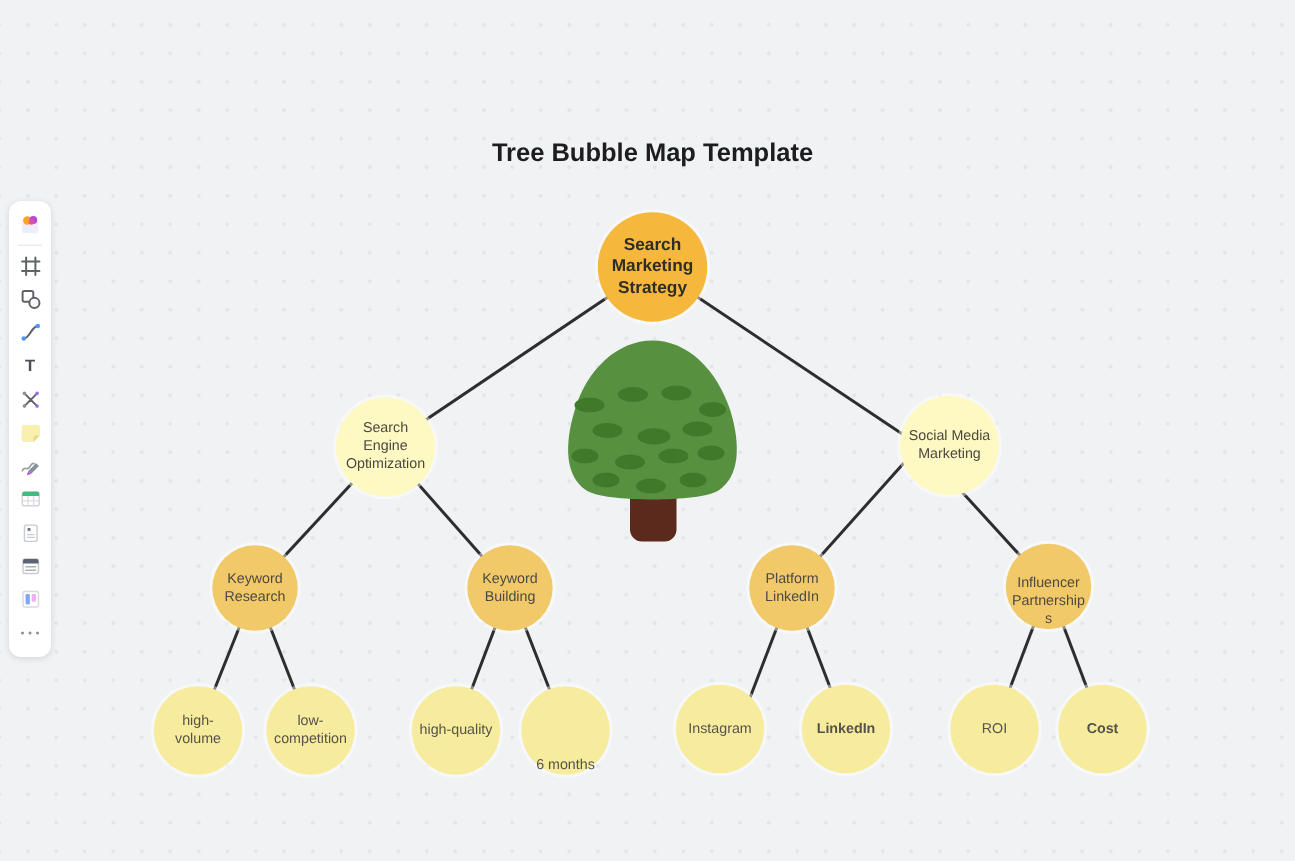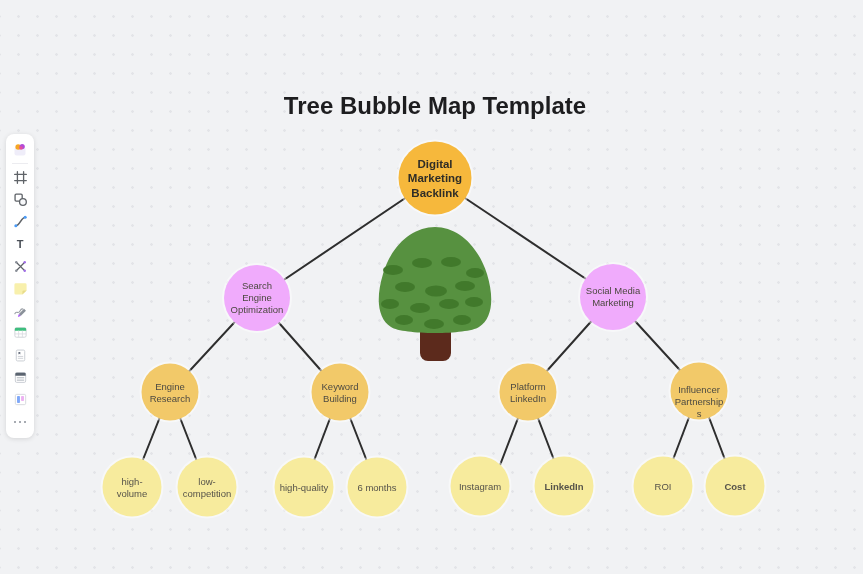--- a/index.html
+++ b/index.html
@@ -9,34 +9,34 @@
     background-color:#F1F2F4;
     background-image:radial-gradient(circle, #E3E4E8 1.1px, transparent 1.5px);
     background-size:19px 19px;
     background-position:9px 7px;
   }
   .layer{position:absolute;left:0;top:0;width:863px;height:574px;pointer-events:none;}
 
   
   .diagram-title{
     position:absolute;left:435px;top:92px;transform:translateX(-50%);
-    font-size:24px;font-weight:700;color:#1d1d1f;white-space:nowrap;margin:0;
+    font-size:17px;font-weight:700;color:#1d1d1f;white-space:nowrap;margin:0;
   }
 
   
   .bubble{
     position:absolute;transform:translate(-50%,-50%);
     border-radius:50%;box-sizing:border-box;
     display:flex;align-items:center;justify-content:center;
     text-align:center;line-height:1.25;
     box-shadow:0 0 0 2px rgba(255,255,255,0.45);
   }
   .bubble .bubble-label{display:block;width:100%;padding:0 4px;overflow-wrap:break-word;word-break:break-word;}
   .l1{width:73px;height:73px;background:#F6B83C;font-size:11.5px;font-weight:700;color:#2f2d27;}
-  .l2{width:66px;height:66px;background:#f0abfc;font-size:9.5px;color:#4b483f;}
+  .l2{width:66px;height:66px;background:#fef9c3;font-size:9.5px;color:#4b483f;}
   .l3{width:57px;height:57px;background:#F2C969;font-size:9.5px;color:#4d4a42;}
   .l4{width:59px;height:59px;background:#F7EB9D;font-size:9.5px;color:#56534a;}
 
   
   .toolbar{
     position:absolute;left:6px;top:134px;width:28px;height:304px;
     background:#ffffff;border-radius:8px;
     box-shadow:0 1px 5px rgba(0,0,0,0.12);
     display:flex;flex-direction:column;align-items:center;justify-content:space-between;
     padding:7px 0;box-sizing:border-box;z-index:20;
@@ -89,50 +89,50 @@
     <ellipse cx="474" cy="302" rx="9" ry="5"></ellipse>
     <ellipse cx="404" cy="320" rx="9" ry="5"></ellipse>
     <ellipse cx="434" cy="324" rx="10" ry="5"></ellipse>
     <ellipse cx="462" cy="320" rx="9" ry="5"></ellipse>
   </g>
 </svg>
 
 <h1 class="diagram-title">Tree Bubble Map Template</h1>
 
 <div class="bubble l1" style="left:435px;top:178px;">
-  <span class="bubble-label">Digital Marketing Backlink</span>
+  <span class="bubble-label">Search Marketing Strategy</span>
 </div>
 <div class="bubble l2" style="left:257px;top:298px;">
   <span class="bubble-label">Search Engine Optimization</span>
 </div>
-<div class="bubble l2" style="left:613px;top:297px;">
+<div class="bubble l2" style="left:633px;top:297px;">
   <span class="bubble-label">Social Media Marketing</span>
 </div>
 <div class="bubble l3" style="left:170px;top:392px;">
-  <span class="bubble-label">Engine Research</span>
+  <span class="bubble-label">Keyword Research</span>
 </div>
 <div class="bubble l3" style="left:340px;top:392px;">
   <span class="bubble-label">Keyword Building</span>
 </div>
 <div class="bubble l3" style="left:528px;top:392px;">
   <span class="bubble-label">Platform LinkedIn</span>
 </div>
 <div class="bubble l3" style="left:699px;top:391px;align-items:flex-end;">
   <span class="bubble-label">Influencer Partnerships</span>
 </div>
 <div class="bubble l4" style="left:132px;top:487px;">
   <span class="bubble-label">high-volume</span>
 </div>
 <div class="bubble l4" style="left:207px;top:487px;align-items:center;">
   <span class="bubble-label">low-competition</span>
 </div>
 <div class="bubble l4" style="left:304px;top:487px;">
   <span class="bubble-label">high-quality</span>
 </div>
-<div class="bubble l4" style="left:377px;top:487px;">
+<div class="bubble l4" style="left:377px;top:487px;align-items:flex-end;">
   <span class="bubble-label">6 months</span>
 </div>
 <div class="bubble l4" style="left:480px;top:486px;">
   <span class="bubble-label">Instagram</span>
 </div>
 <div class="bubble l4" style="left:564px;top:486px;font-weight:bold;">
   <span class="bubble-label">LinkedIn</span>
 </div>
 <div class="bubble l4" style="left:663px;top:486px;text-align:center;">
   <span class="bubble-label">ROI</span>

